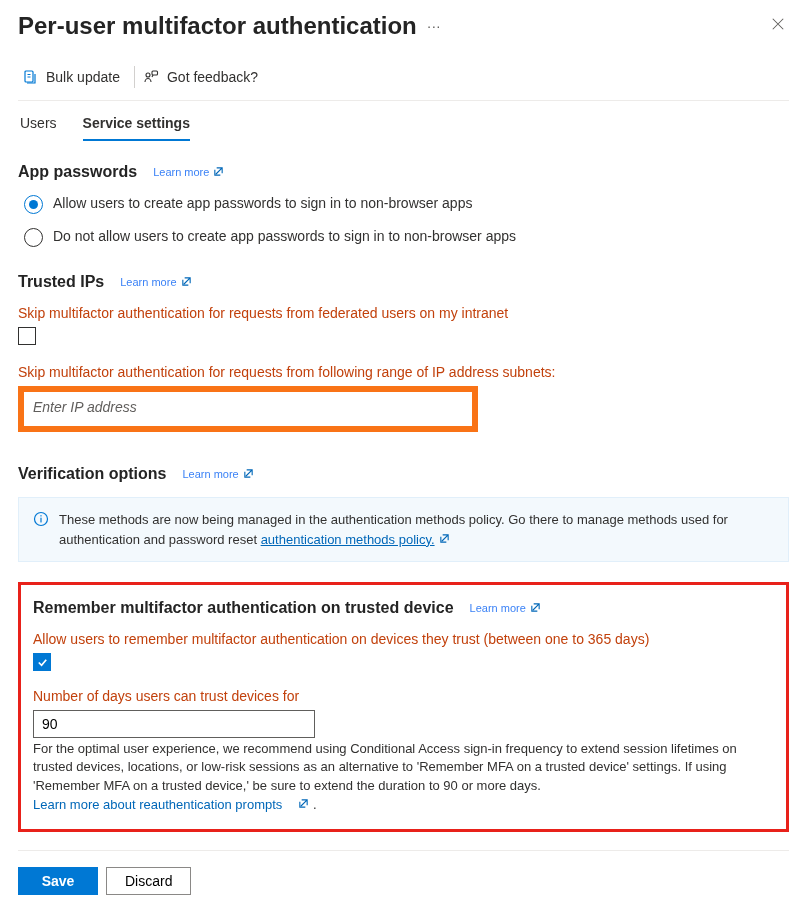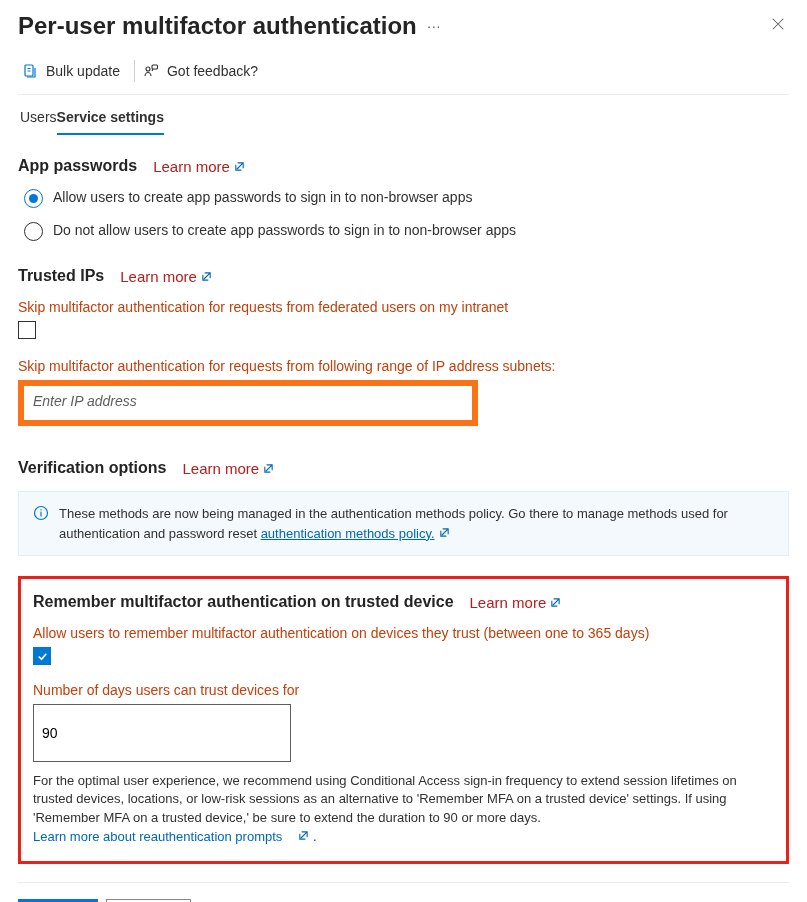--- a/index.html
+++ b/index.html
@@ -14,21 +14,21 @@
       background: #fff;
       width: 807px;
     }
     .panel {
       padding: 12px 18px 18px 18px;
     }
     .header {
       display: flex;
       align-items: center;
       justify-content: space-between;
-      margin-bottom: 10px;
+      margin-bottom: 16px;
     }
     .header-left {
       display: flex;
       align-items: center;
       gap: 10px;
     }
     .page-title {
       font-size: 24px;
       font-weight: 600;
       color: #242424;
@@ -70,20 +70,21 @@
     }
     .toolbar-icon {
       width: 16px;
       height: 16px;
       display: inline-flex;
       align-items: center;
       justify-content: center;
     }
     .tabs {
       display: flex;
+      gap: 26px;
       margin-top: 14px;
       margin-bottom: 22px;
       padding-left: 2px;
     }
     .tab {
       font-size: 14px;
       color: #323130;
       cursor: pointer;
       padding-bottom: 8px;
       border-bottom: 2px solid transparent;
@@ -98,22 +99,22 @@
       gap: 16px;
       margin-top: 8px;
       margin-bottom: 14px;
     }
     .section-heading h2 {
       font-size: 16px;
       font-weight: 600;
       color: #242424;
     }
     .learn-more {
-      color: #b91c1c;
-      font-size: 15px;
+      color: #3b82f6;
+      font-size: 11px;
       text-decoration: none;
       display: inline-flex;
       align-items: center;
       gap: 4px;
       cursor: pointer;
       justify-content: center;
     }
     .link-inline {
       color: #0067b8;
       text-decoration: underline;
@@ -199,26 +200,26 @@
       font-family: inherit;
       font-size: 14px;
       resize: none;
       margin-bottom: 22px;
     }
     .textarea::placeholder {
       color: #605e5c;
       font-style: italic;
     }
     .text-input {
-      width: 258px;
+      width: 282px;
       border: 1px solid #605e5c;
-      padding: 20px 8px;
+      padding: 5px 8px;
       font-family: inherit;
       font-size: 14px;
-      margin-bottom: 10px;
+      margin-bottom: 2px;
     }
     .info-box {
       background: #f3f9fd;
       border: 1px solid #e1effa;
       padding: 12px 14px;
       display: flex;
       gap: 10px;
       font-size: 13px;
       line-height: 1.5;
       color: #323130;

